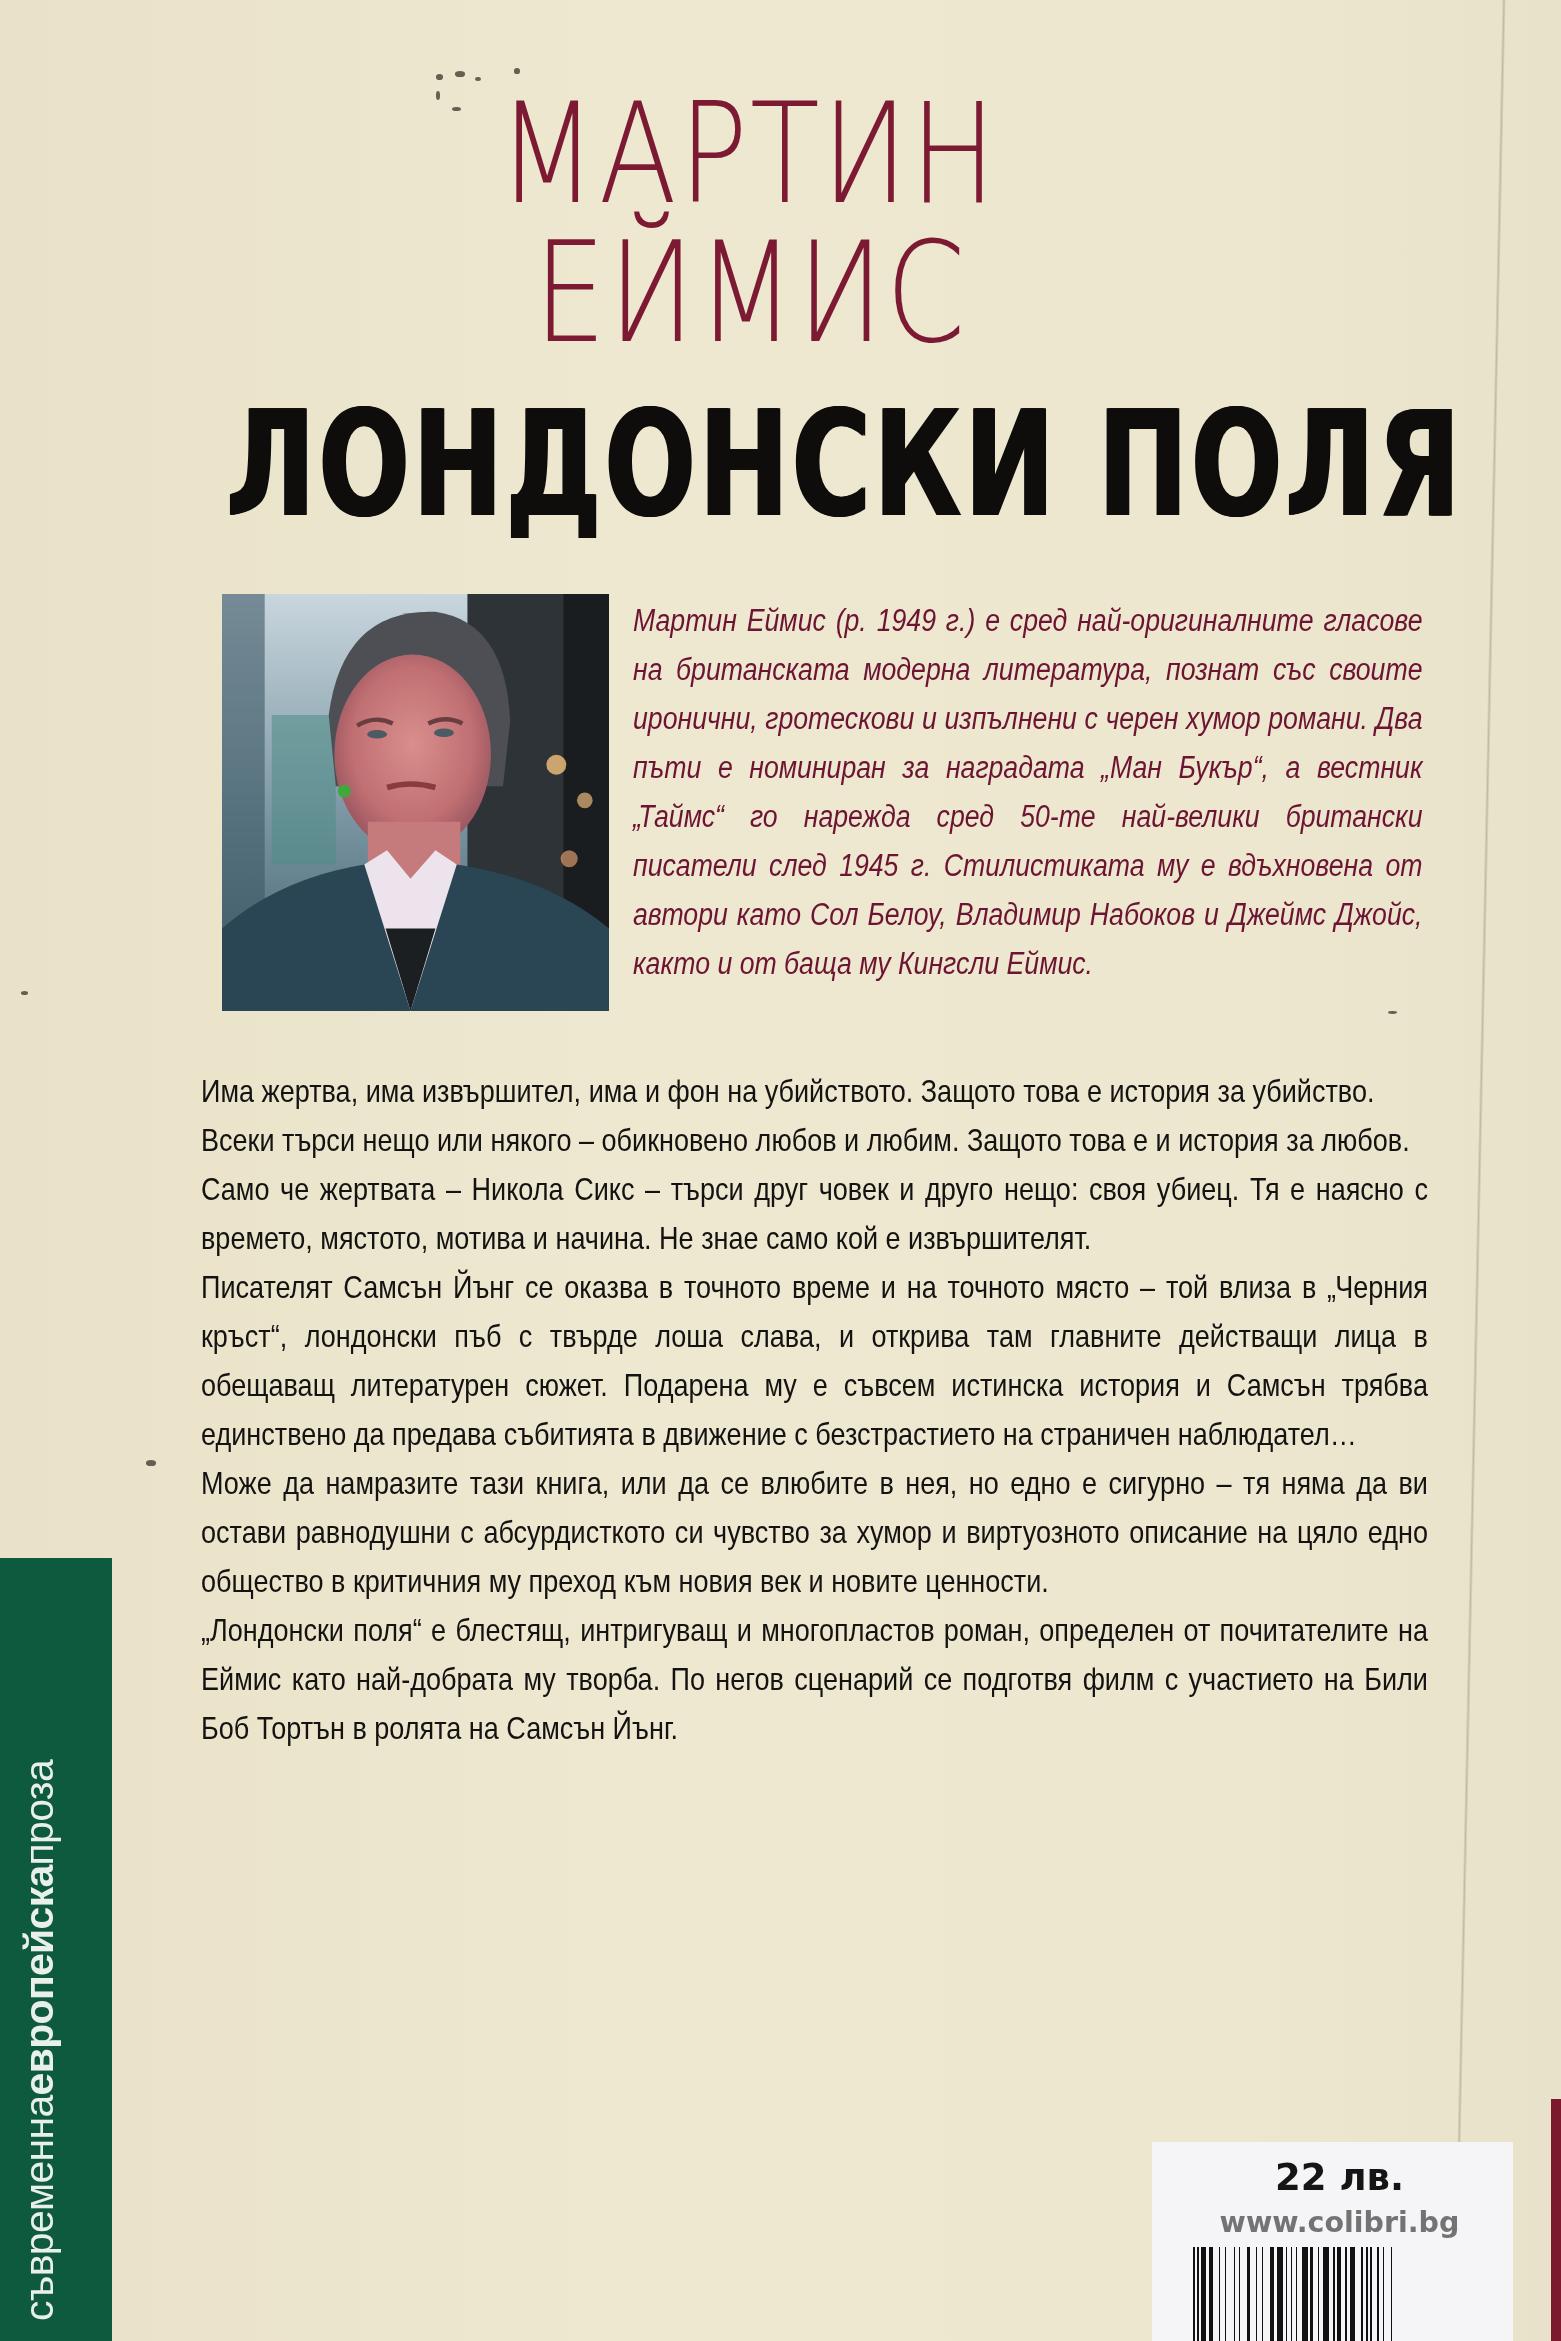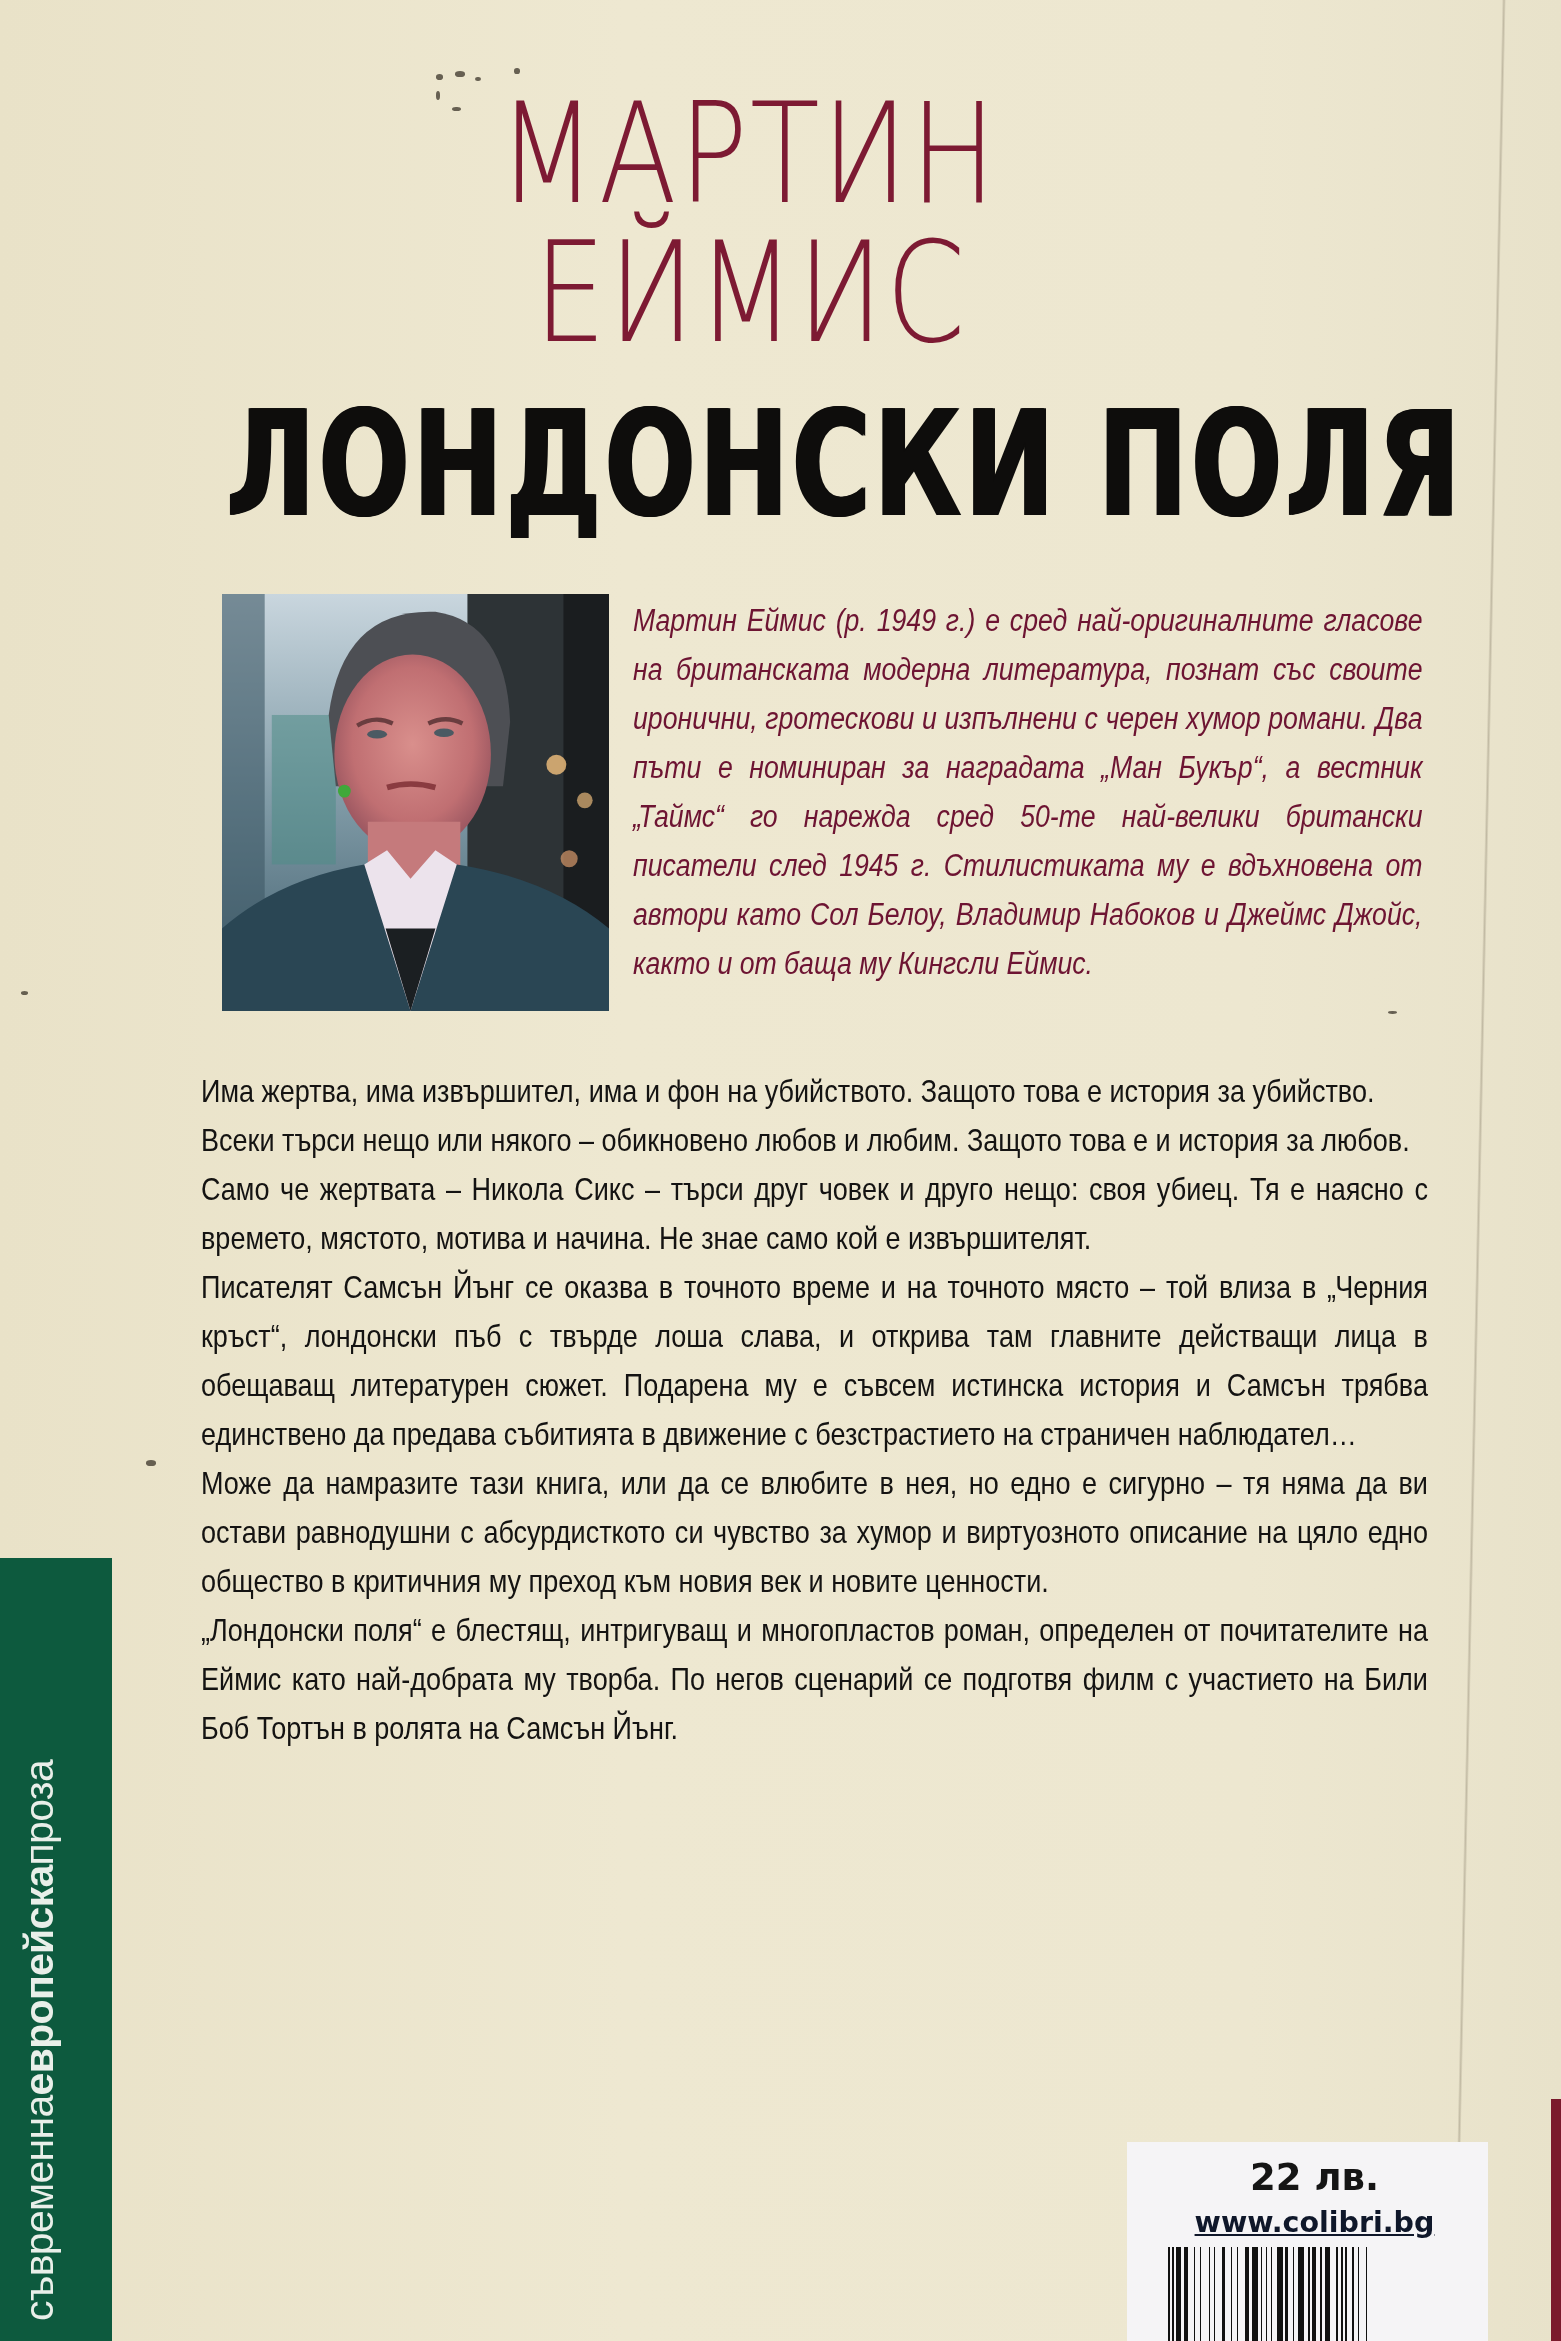--- a/index.html
+++ b/index.html
@@ -64,30 +64,30 @@
     transform: rotate(-90deg); transform-origin: left top;
     letter-spacing: -0.7px;
   }
   .spine-text .bold { font-weight: 700; }
   .logo {
     position: absolute; left: 663px; top: 2163px; white-space: nowrap;
     font-family: "DejaVu Serif", serif; font-style: italic; font-size: 80px;
     line-height: 85px; color: #161413; letter-spacing: -1.4px;
   }
   .sticker {
-    position: absolute; left: 1127px; top: 2142px; width: 361px; height: 200px;
+    position: absolute; left: 1152px; top: 2142px; width: 361px; height: 200px;
     background: #f5f4f6;
   }
   .price {
     position: absolute; left: 0; top: 14.2px; width: 375px; text-align: center;
     font-family: "DejaVu Sans", sans-serif; font-weight: 700; font-size: 37px; color: #151515;
   }
   .website {
     position: absolute; left: 0; top: 64px; width: 375px; text-align: center;
-    font-family: "DejaVu Sans", sans-serif; font-weight: 700; font-size: 28.5px; color: #0f172a; text-decoration: underline;
+    font-family: "DejaVu Sans", sans-serif; font-weight: 700; font-size: 28.5px; color: #737373;
   }
   .barcode {
     position: absolute; left: 41px; top: 105px; width: 306px; height: 95px;
     display: flex; align-items: stretch;
   }
   .barcode span { display: block; height: 100%; }
   .speck { position: absolute; background: #3a3328; border-radius: 50%; opacity: 0.75; }
 </style>
 </head>
 <body>

